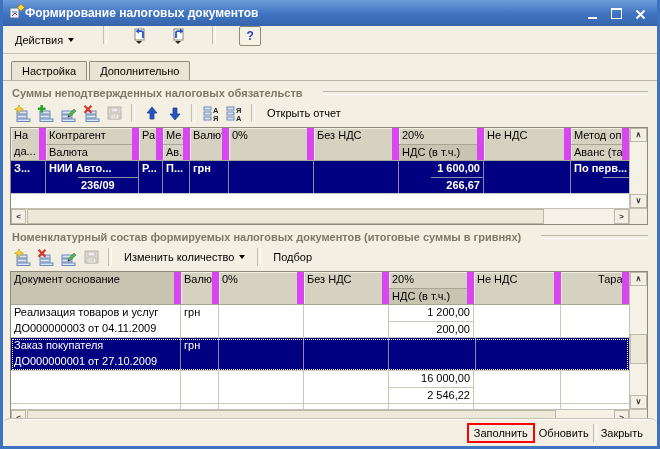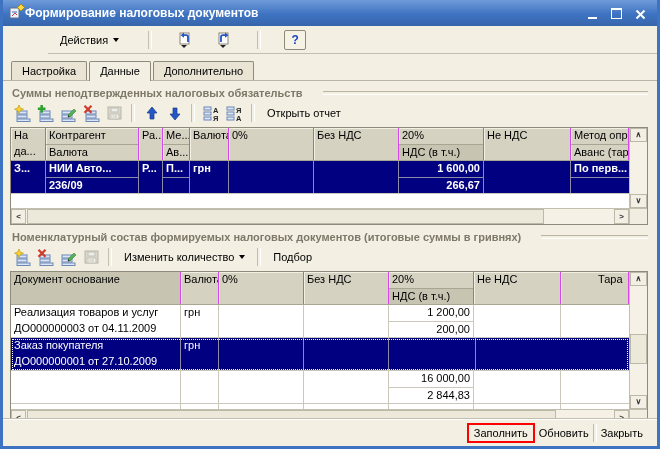--- a/index.html
+++ b/index.html
@@ -8,21 +8,21 @@
     position:relative;overflow:hidden;}
   
   .titlebar{height:26px;background:linear-gradient(180deg,#6f9bd8,var(--titlebar,#3e73c2) 55%,#3765ab);
     display:flex;align-items:center;padding:0 6px;color:#fff;}
   .titlebar .title{font-weight:bold;font-size:12px;flex:1;white-space:nowrap;}
   .winbtns{display:flex;align-items:center;gap:10px;padding-right:4px;}
   .wb{width:14px;height:14px;display:flex;align-items:flex-end;justify-content:center;cursor:default;}
   .glyph-min{width:9px;height:2px;background:#fff;margin-bottom:1px;}
   .glyph-max{width:9px;height:8px;border:1px solid #fff;border-top:2px solid #fff;margin-bottom:1px;}
   
-  .menubar{height:27px;display:flex;align-items:center;gap:19px;padding:0 6px;border-bottom:1px solid #c3bfae;margin-left:45px;}
+  .menubar{height:27px;display:flex;gap:19px;padding:0 6px;border-bottom:1px solid #c3bfae;}
   .flatbtn{background:none;border:none;font:inherit;display:inline-flex;align-items:center;gap:5px;padding:3px 6px;}
   .dd{width:0;height:0;border-left:3px solid transparent;border-right:3px solid transparent;border-top:4px solid #000;display:inline-block;}
   .vsep{width:2px;height:18px;border-left:1px solid #c3bfae;border-right:1px solid #fff;margin:0 4px;}
   .iconbtn{background:none;border:none;padding:1px;display:inline-flex;}
   .helpbtn{width:22px;height:20px;background:#f6f2e4;border:1px solid #8f8b7a;border-radius:2px;
     color:#1c43c8;font-weight:bold;font-size:12px;line-height:1;}
   
   .tabbar{display:flex;align-items:flex-end;padding:4px 8px 0;border-bottom:1px solid #b9b5a5;height:22px;}
   .tab{padding:3px 10px 3px;border:1px solid #8f8b7a;border-bottom:none;border-radius:2px 2px 0 0;
     background:#e9e4d4;margin-right:2px;white-space:nowrap;}
@@ -39,29 +39,29 @@
   
   .tframe{border:1px solid #8f8b7a;background:#fff;width:636px;}
   .twrap{display:flex;}
   .tmain{width:618px;overflow:hidden;}
   .trow{display:flex;}
   .cell{box-sizing:border-box;border-right:1px solid #cbc7ba;overflow:hidden;white-space:nowrap;}
   .line{height:16px;line-height:15px;padding:0 3px;}
   .div2 .line+.line{border-top:1px solid #cbc7ba;}
   .num{text-align:right;}
   
-  .hdr .cell{background:var(--header,#d6d2c2);border-right:1px solid #d946ef;box-shadow:inset 1px 1px 0 #f2efe3;}
+  .hdr .cell{background:var(--header,#d6d2c2);border-right:7px solid #d946ef;box-shadow:inset 1px 1px 0 #f2efe3;}
   .hdr{border-bottom:1px solid #a9a593;height:32px;}
   .hdr .div2 .line+.line{border-top:1px solid #a9a593;}
   .hdr .dark{background:var(--header_dark,#c8c4b2);box-shadow:none;}
   
   .r{height:32px;border-bottom:1px solid #cbc7ba;}
   .sel{background:var(--selection,#000080);color:#fff;}
   .sel .cell{border-right-color:#8d8aa6;}
-  .sel .div2 .line+.line{border-top-color:#8d8aa6;}
+  .sel .div2 .line+.line{border-top-color:#8d8aa6;margin-left:32px;}
   .t1 .sel{font-weight:bold;}
   .focusdot{outline:1px dotted #fff;outline-offset:-2px;}
   .filler1{height:14px;background:#fff;}
   .filler2{height:5px;border-bottom:none;}
   
   .a1{width:35px}.a2{width:93px}.a3{width:24px}.a4{width:27px}.a5{width:39px}
   .a6{width:85px}.a7{width:85px}.a8{width:85px}.a9{width:87px}.a10{flex:1;border-right:none;}
   
   .b1{width:170px}.b2{width:38px}.b3{width:85px}.b4{width:85px}.b5{width:85px}.b6{width:87px}.b7{flex:1;border-right:none;padding-left:34px;}
   
@@ -72,21 +72,21 @@
   .vthumb{position:absolute;left:0;right:0;background:#ece8da;border:1px solid #bdb9a8;box-sizing:border-box;}
   .hrow{display:flex;border-top:1px solid #c3bfae;}
   .hscroll{width:618px;height:15px;display:flex;background:#f5f1e6;}
   .hscroll .sbtn{width:15px;height:100%;}
   .htrack{flex:1;position:relative;}
   .hthumb{position:absolute;top:0;bottom:0;background:#ece8da;border:1px solid #bdb9a8;box-sizing:border-box;}
   .corner{width:17px;background:#f1ede1;border-left:1px solid #c3bfae;}
   
   .footer{position:absolute;left:0;right:0;bottom:0;height:27px;background:var(--bg,#f3efe2);
     border-top:1px solid #c3bfae;box-shadow:inset 0 1px 0 #fff;display:flex;align-items:center;
-    justify-content:flex-end;gap:0;padding:0 10px;}
+    justify-content:flex-end;gap:0;padding:0 10px;border-radius:7px;}
   .fbtn{background:none;border:none;font:inherit;padding:2px 4px;white-space:nowrap;}
   .fbtn.bold{font-weight:bold;}
   .annot{display:inline-flex;border:2px solid var(--annotation,#ff0000);padding:0 1px;}
   .fsep{width:2px;height:18px;border-left:1px solid #c3bfae;border-right:1px solid #fff;}
 </style>
 </head>
 <body>
 
 <div class="window">
 
@@ -139,21 +139,20 @@
         <polygon points="10,1.6 10,6.8 13.4,4.2" fill="#2456c4"></polygon>
         <polygon points="5,14 11,14 8,17" fill="#222"></polygon>
       </svg>
     </button>
     <span class="vsep"></span>
     <button class="helpbtn">?</button>
   </div>
 
   <div class="tabbar">
     <div class="tab">Настройка</div>
-    <div class="tab active">Данные</div>
     <div class="tab">Дополнительно</div>
   </div>
 
   <div class="content">
 
     <div class="group-title">
       <span>Суммы неподтвержденных налоговых обязательств</span>
       <span class="gline"></span>
     </div>
 
@@ -463,21 +462,21 @@
             <div class="cell b7"></div>
           </div>
 
           <div class="trow r">
             <div class="cell b1"></div>
             <div class="cell b2"></div>
             <div class="cell b3"></div>
             <div class="cell b4"></div>
             <div class="cell b5 div2">
               <div class="line num">16 000,00</div>
-              <div class="line num">2 844,83</div>
+              <div class="line num">2 546,22</div>
             </div>
             <div class="cell b6"></div>
             <div class="cell b7"></div>
           </div>
 
           <div class="trow filler2">
             <div class="cell b1"></div>
               <div class="cell b2"></div>
               <div class="cell b3"></div>
             <div class="cell b4"></div>

